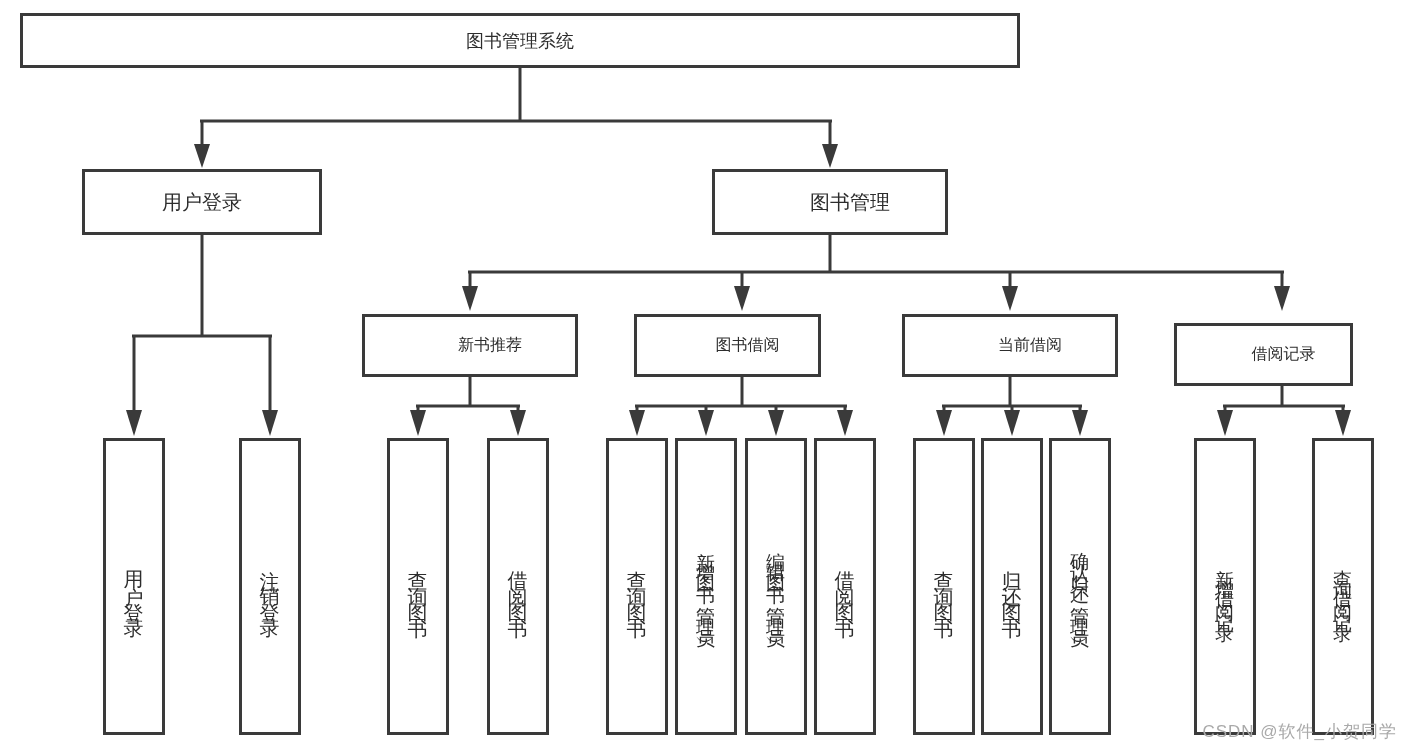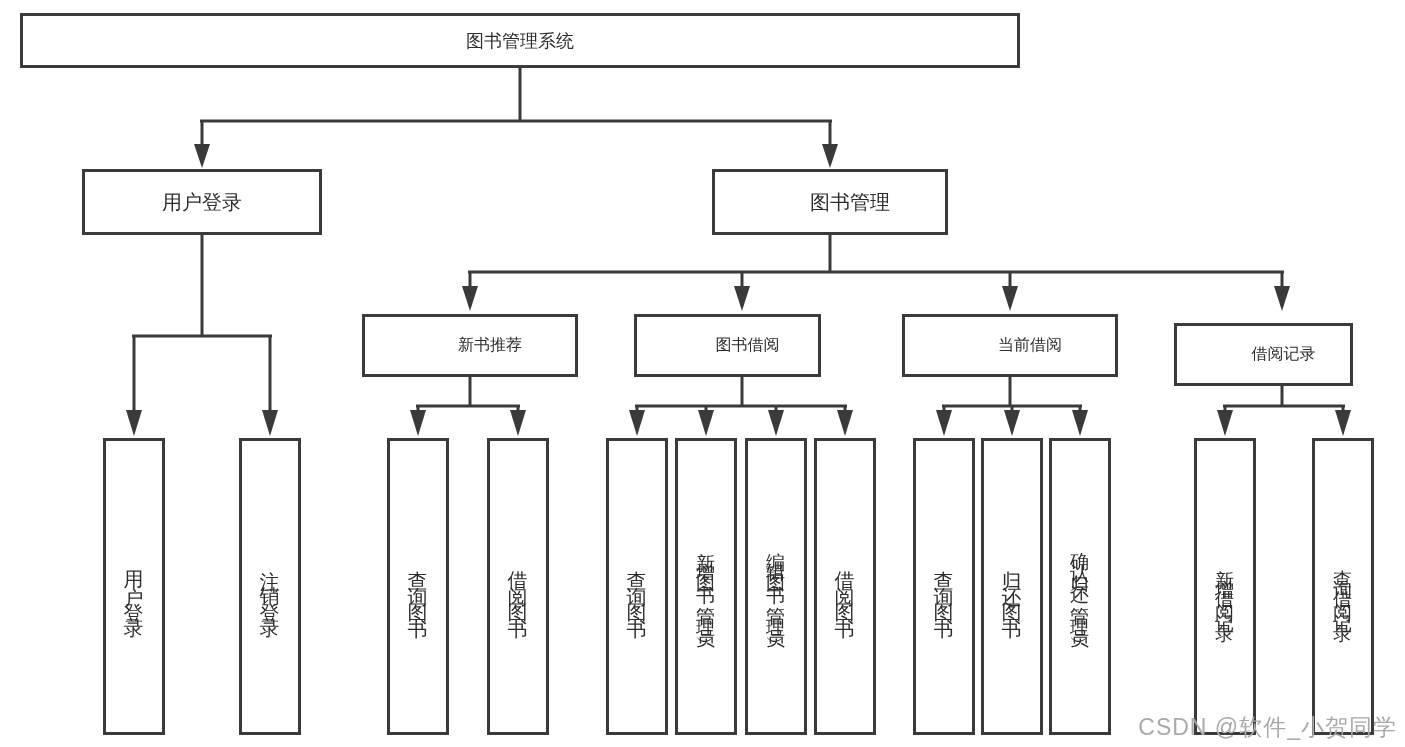--- a/index.html
+++ b/index.html
@@ -44,21 +44,21 @@
   .pos-leaf-1{left:103px;}  .pos-leaf-2{left:239px;}
   .pos-leaf-3{left:387px;}  .pos-leaf-4{left:487px;}
   .pos-leaf-5{left:606px;}  .pos-leaf-6{left:675px;}
   .pos-leaf-7{left:745px;}  .pos-leaf-8{left:814px;}
   .pos-leaf-9{left:913px;}  .pos-leaf-10{left:981px;}
   .pos-leaf-11{left:1049px;}
   .pos-leaf-12{left:1194px;} .pos-leaf-13{left:1312px;}
   #watermark{
     position:absolute;
     right:8px;bottom:4px;
-    font-size:23px;
+    font-size:17px;
     color:#a9a9a9;
     letter-spacing:1px;
   }
   line{stroke:#3a3a3a;stroke-width:3;}
   polygon{fill:#3a3a3a;}
 </style>
 </head>
 <body>
 
 <svg id="connectors" viewBox="0 0 1405 747" xmlns="http://www.w3.org/2000/svg">

